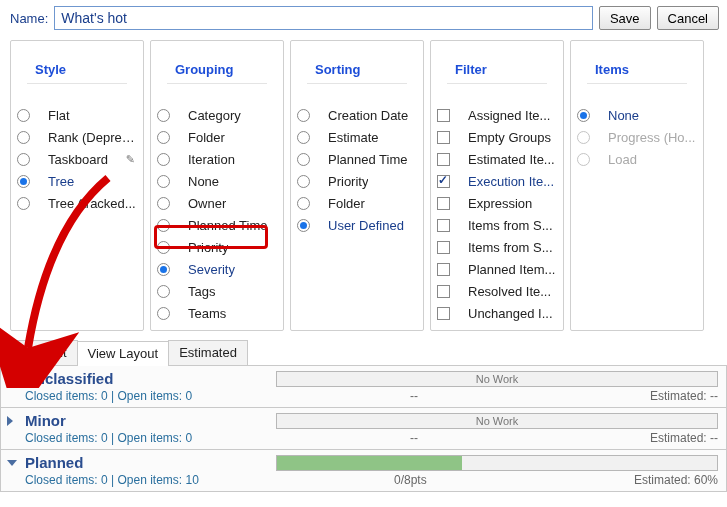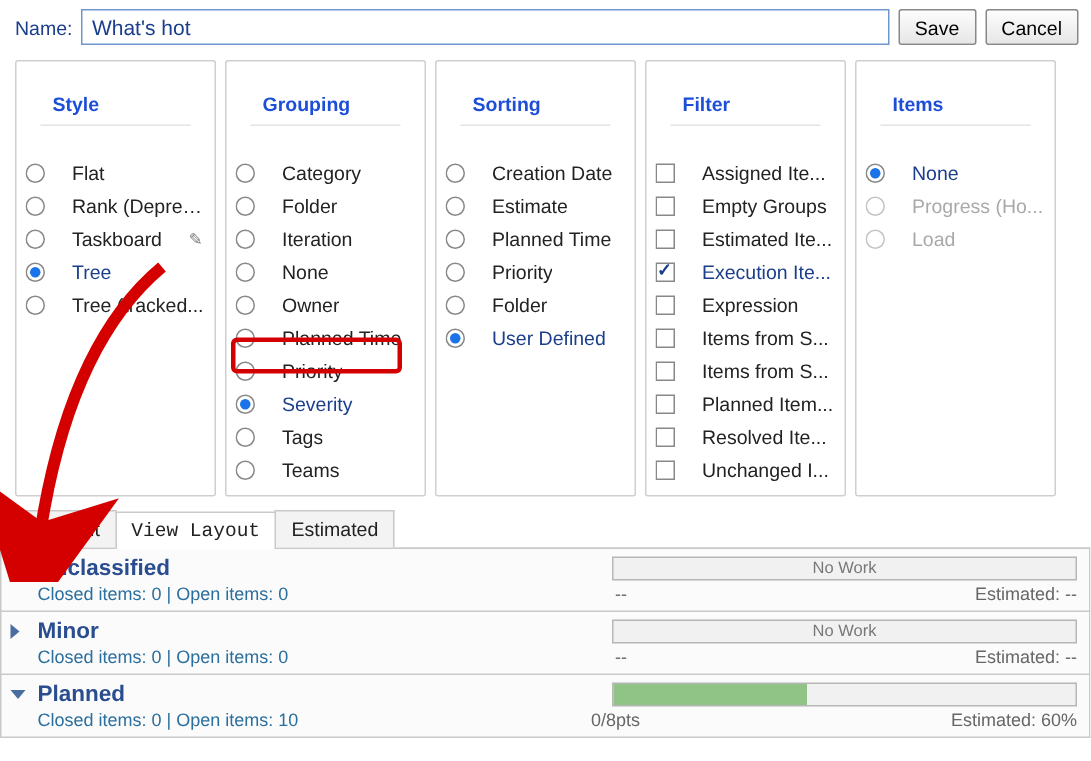--- a/index.html
+++ b/index.html
@@ -123,21 +123,21 @@
   }
   .tab {
     border: 1px solid #c9c9c9;
     border-bottom: none;
     padding: 4px 10px;
     font-size: 13px;
     background: #f3f3f3;
     margin-right: -1px;
     cursor: pointer;
   }
-  .tab.active { background:#fff; position:relative; top:1px; padding-bottom:5px;font-family:Liberation Mono, monospace;}
+  .tab.active { background:#fff; position:relative; top:1px; padding-bottom:5px;}
   .groups { border-top:1px solid #c9c9c9; }
   .grp {
     border: 1px solid #c9c9c9;
     border-top: none;
     display: flex;
     flex-direction: column;
     padding: 4px 8px 4px 24px;
     position: relative;
     background:#fbfbfb;
   }
@@ -153,21 +153,21 @@
     border-right:5px solid transparent;
     border-top:6px solid #4a6da1;
     border-bottom:none;
     top:10px;
   }
   .grp .row1 {
     display:flex; align-items:center; justify-content:space-between;
   }
   .grp-title { color:#2a4d8f; font-weight:bold; font-size:15px; }
   .grp-bar {
-    width:310px; height:16px; border:1px solid #b7b7b7;
+    width:442px; height:16px; border:1px solid #b7b7b7;
     background:#f1f1f1; text-align:center; font-size:11px; color:#777;
     position:relative; line-height:14px;
   }
   .grp-bar .fill { position:absolute; left:0; top:0; bottom:0; background:#8fc486; }
   .grp-bar .txt { position:relative; }
   .grp .row2 {
     display:flex; justify-content:space-between;
     font-size:12px; color:#2a6f9e; margin-top:2px;
   }
   .row2 .right { display:flex; gap:40px; color:#666; }

